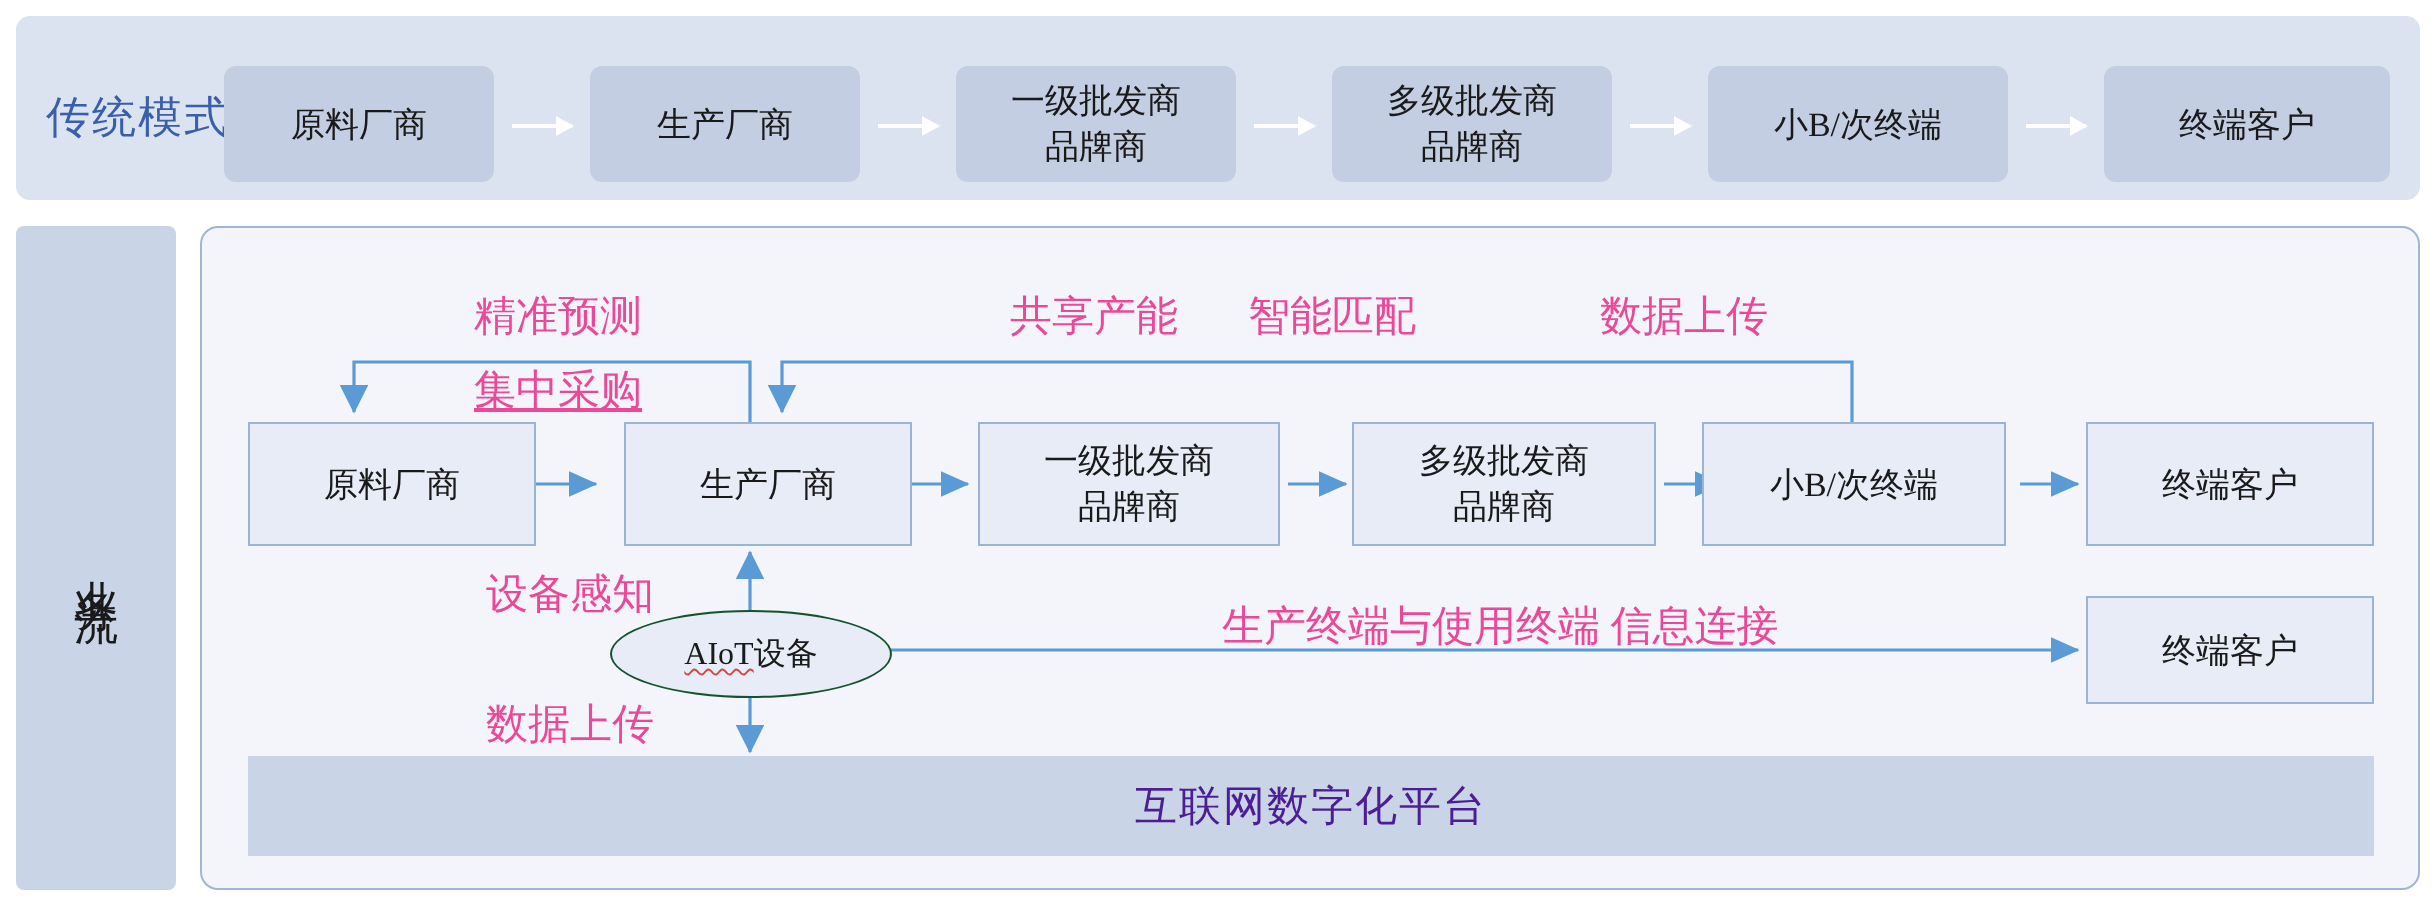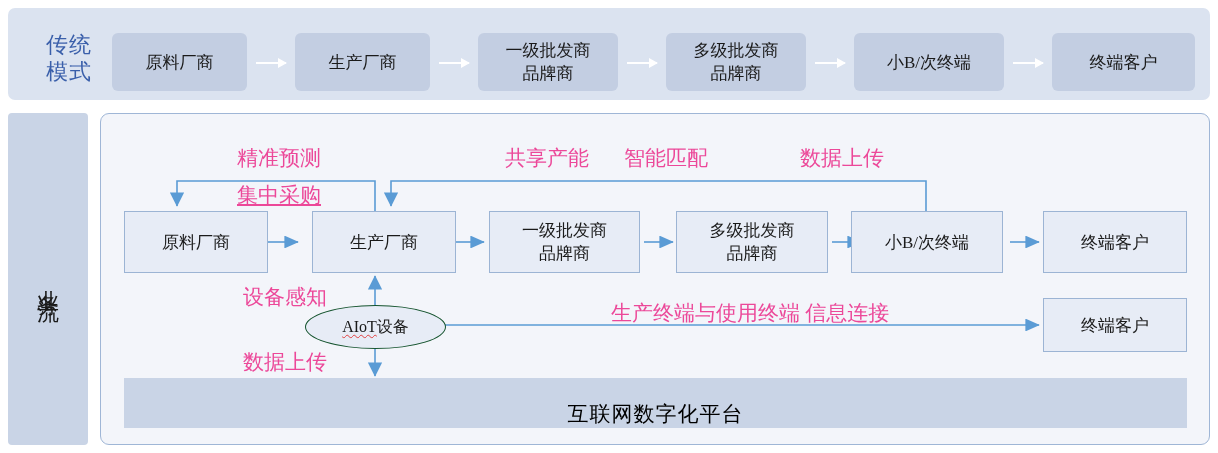--- a/index.html
+++ b/index.html
@@ -18,21 +18,21 @@
     position: absolute;
     left: 8px; top: 8px;
     width: 1202px; height: 92px;
     background: #dbe3f0;
     border-radius: 7px;
   }
   .legend-top {
     position: absolute;
     left: 22px; top: 22px;
     width: 78px; height: 56px;
-    display: flex; flex-direction: column;
+    display: flex; flex-direction: row;
     align-items: center; justify-content: center;
     color: #3a5faa;
     font-size: 22px; line-height: 27px;
     letter-spacing: 1px;
     white-space: nowrap;
   }
   .tbox {
     position: absolute;
     background: #c3cee2;
     border-radius: 6px;
@@ -107,23 +107,23 @@
   .sq-underline {
     text-decoration: underline;
     text-decoration-color: #e04040;
     text-decoration-style: wavy;
     text-decoration-thickness: 1px;
     text-underline-offset: 2px;
   }
   .platform {
     position: absolute;
     background: #c9d4e6;
-    display: flex; align-items: flex-end; justify-content: center;
+    display: flex; align-items: center; justify-content: center;
     font-size: 21px;
-    color: #000000;
+    color: #4c1d95;
     letter-spacing: 1px;
   }
   .flabel {
     position: absolute;
     font-size: 21px;
     color: #ec4899;
     white-space: nowrap;
   }
   svg.wires {
     position: absolute;

